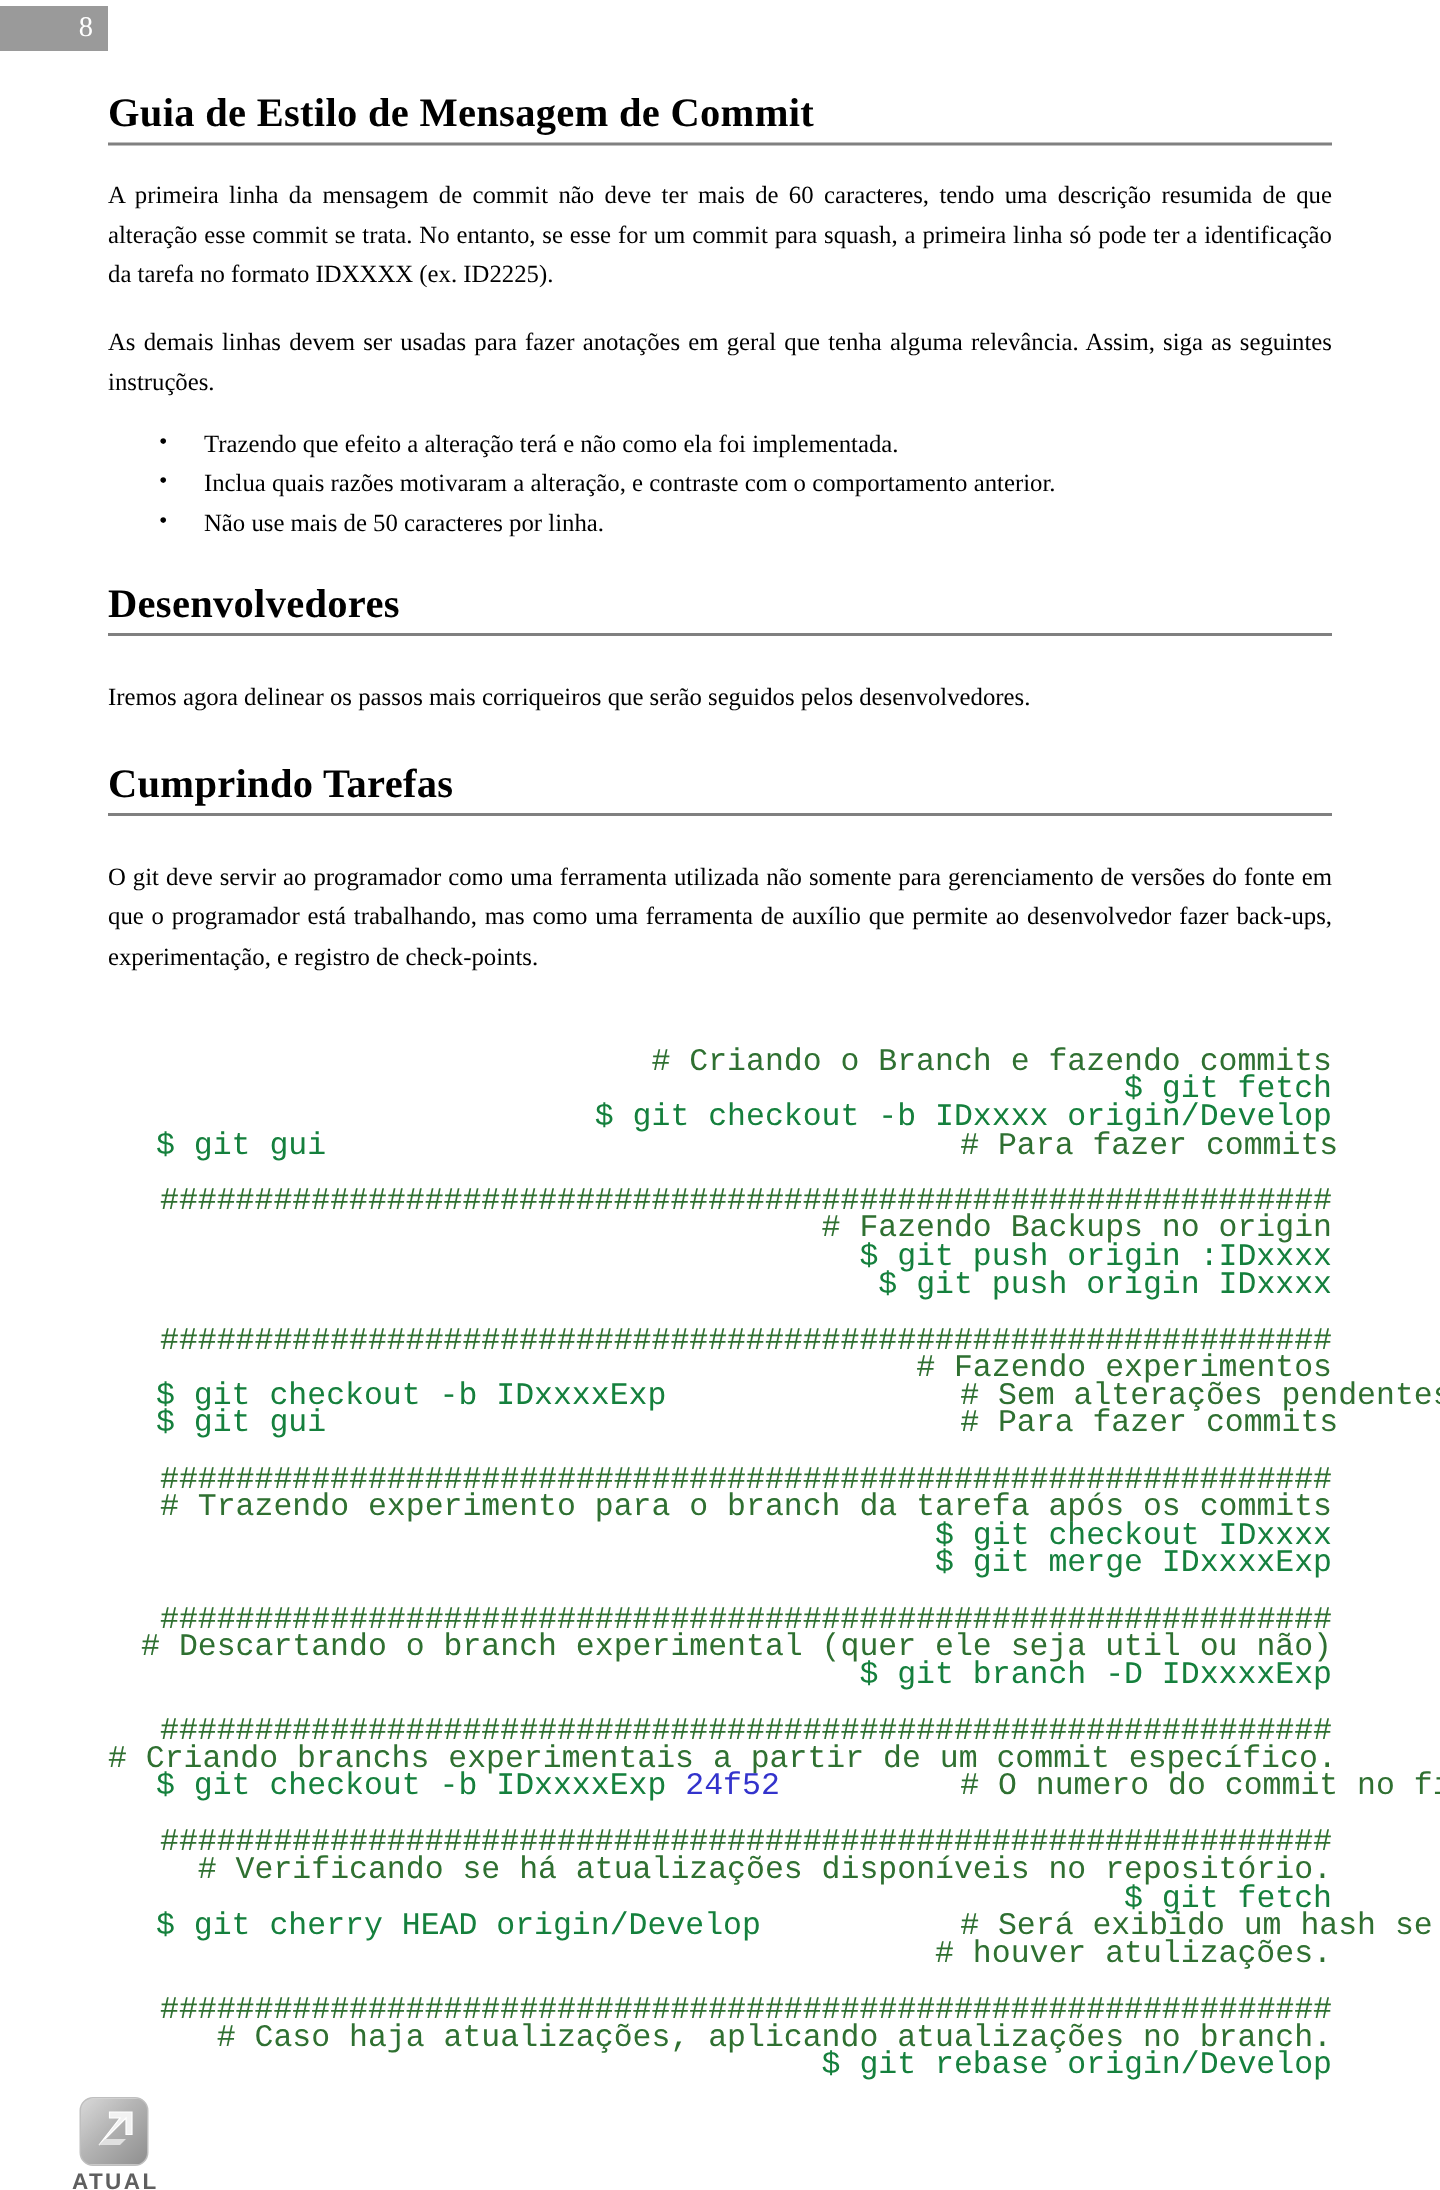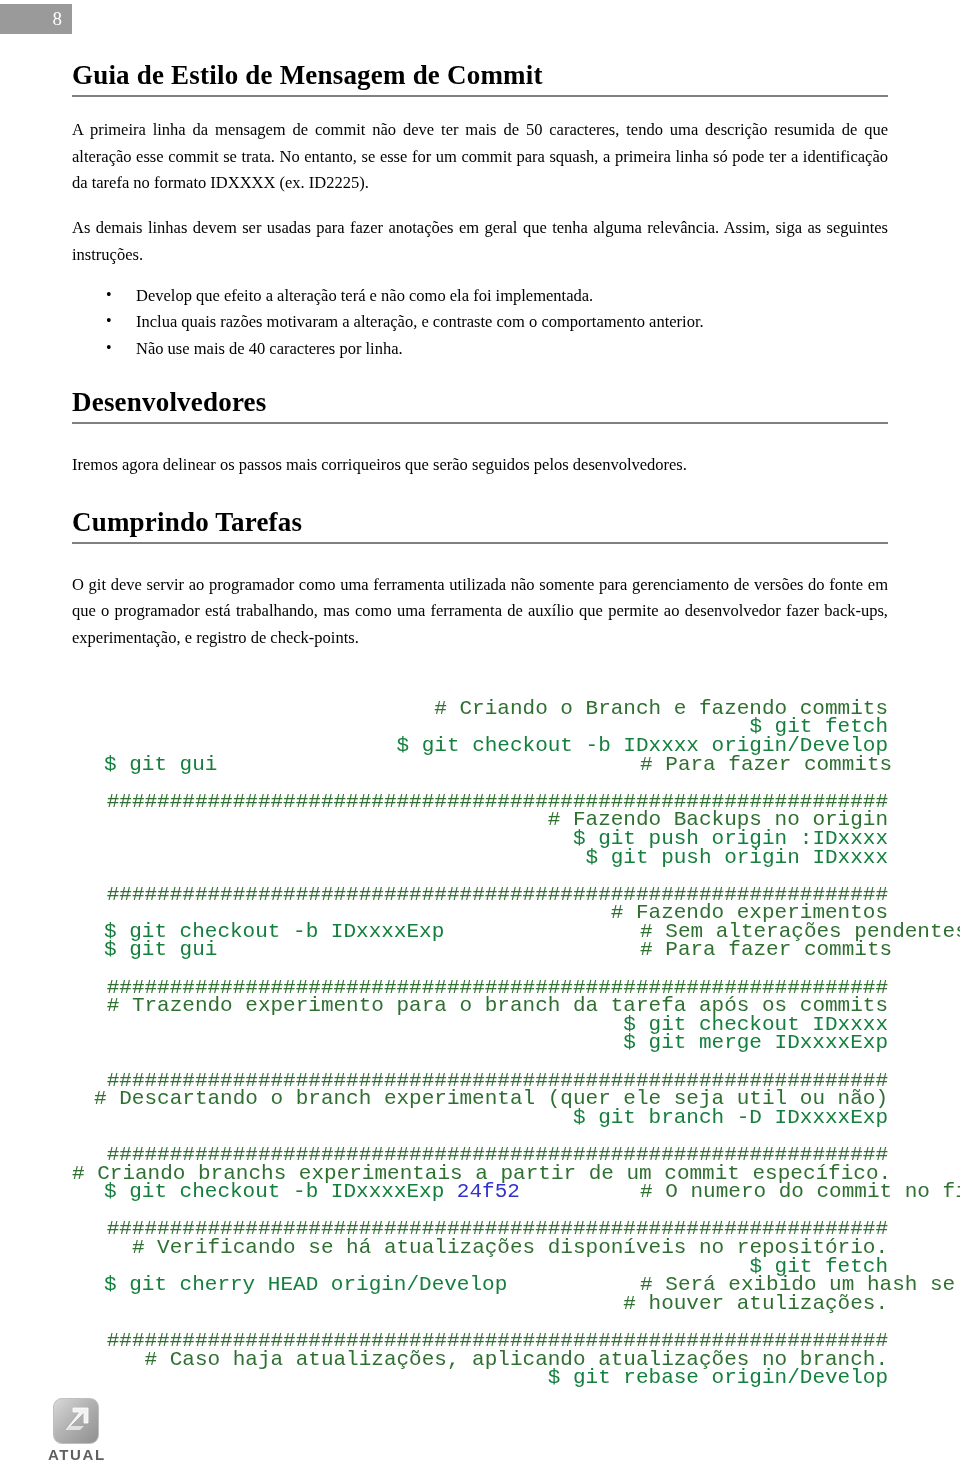--- a/index.html
+++ b/index.html
@@ -151,32 +151,32 @@
 <div class="page-header">
   <div class="page-number-box">8</div>
 </div>
 
 <div class="content">
 
   <h1 class="h1">Guia de Estilo de Mensagem de Commit</h1>
 
   <div class="sp-20"></div>
 
-  <p class="body">A primeira linha da mensagem de commit não deve ter mais de 50 caracteres, tendo uma descrição resumida de que alteração esse commit se trata. No entanto, se esse for um commit para squash, a primeira linha só pode ter a identificação da tarefa no formato IDXXXX (ex. ID2225).</p>
+  <p class="body">A primeira linha da mensagem de commit não deve ter mais de 60 caracteres, tendo uma descrição resumida de que alteração esse commit se trata. No entanto, se esse for um commit para squash, a primeira linha só pode ter a identificação da tarefa no formato IDXXXX (ex. ID2225).</p>
 
   <div class="sp-18"></div>
 
   <p class="body">As demais linhas devem ser usadas para fazer anotações em geral que tenha alguma relevância. Assim, siga as seguintes instruções.</p>
 
   <div class="sp-14"></div>
 
   <ul class="bullets">
-    <li>Develop que efeito a alteração terá e não como ela foi implementada.</li>
+    <li>Trazendo que efeito a alteração terá e não como ela foi implementada.</li>
     <li>Inclua quais razões motivaram a alteração, e contraste com o comportamento anterior.</li>
-    <li>Não use mais de 40 caracteres por linha.</li>
+    <li>Não use mais de 50 caracteres por linha.</li>
   </ul>
 
   <div class="sp-24"></div>
 
   <h1 class="h1">Desenvolvedores</h1>
 
   <div class="sp-28"></div>
 
   <p class="body">Iremos agora delinear os passos mais corriqueiros que serão seguidos pelos desenvolvedores.</p>
 

